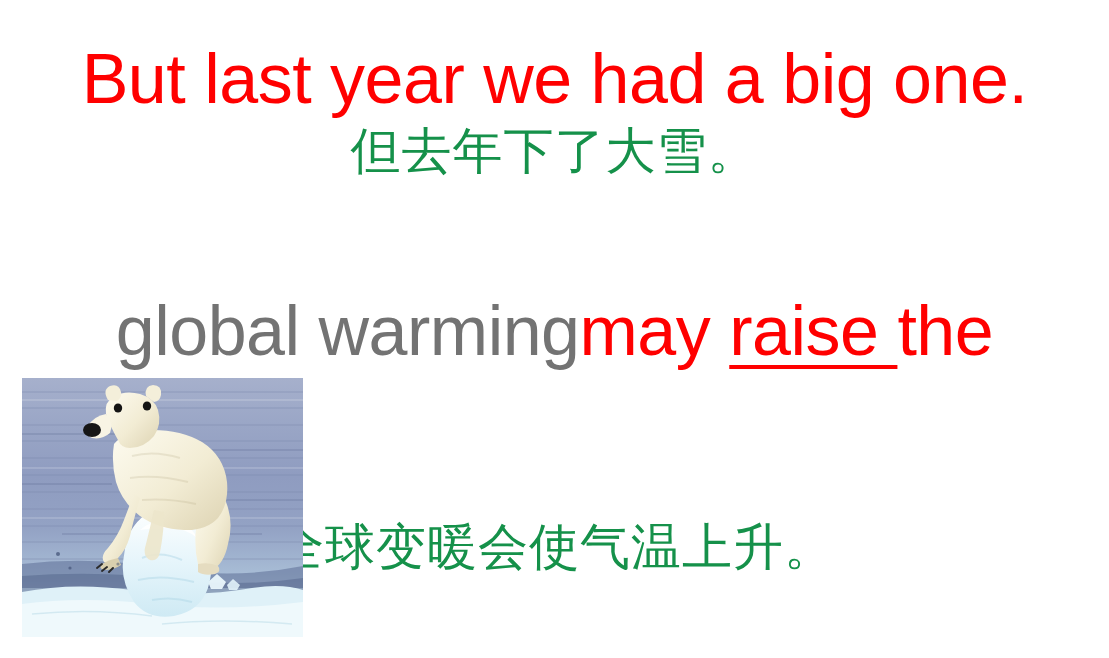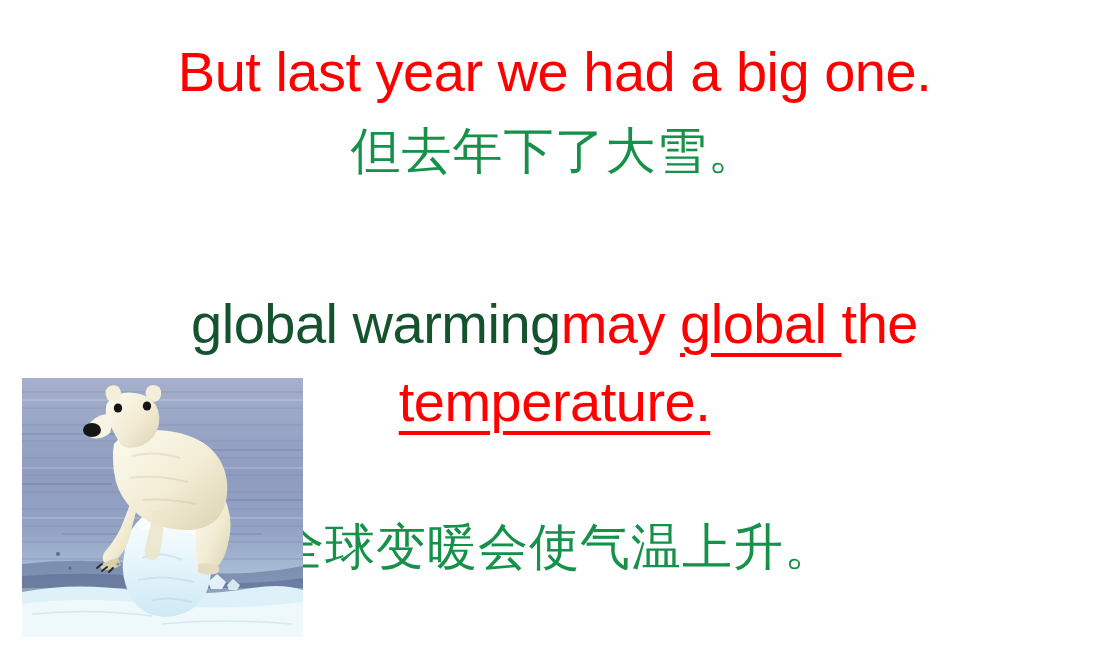--- a/index.html
+++ b/index.html
@@ -26,32 +26,32 @@
     position: absolute;
     left: 0;
     width: 1109px;
     text-align: center;
     white-space: nowrap;
     line-height: 1.0;
   }
   .en {
     font-family: "Liberation Sans", sans-serif;
     font-weight: 400;
-    font-size: 56px;
+    font-size: 70px;
     letter-spacing: -0.5px;
   }
   .cn {
     font-family: "DejaVu Sans", sans-serif;
     font-weight: 400;
     font-size: 50px;
     letter-spacing: 1px;
   }
   .red   { color: #FF0000; }
   .green { color: #15914A; }
-  .blue  { color: #14532d; }
+  .blue  { color: #737373; }
   .ul {
     text-decoration: underline;
     text-decoration-thickness: 4px;
     text-underline-offset: 10px;
   }
 
   
   #line-en-1 { top: 44px;  }
   #line-cn-1 { top: 126px; }
   #line-en-2 { top: 208px; }
@@ -76,26 +76,23 @@
 <body>
 
 <div id="slide">
 
   <div class="line en red" id="line-en-1">But last year we had a big one.</div>
 
   <div class="line cn green" id="line-cn-1">但去年下了大雪。</div>
 
 
   <div class="line en" id="line-en-3">
-    <span class="blue">global warming</span><span class="red">may </span><span class="red ul">global </span><span class="red">the</span>
+    <span class="blue">global warming</span><span class="red">may </span><span class="red ul">raise </span><span class="red">the</span>
   </div>
 
-  <div class="line en" id="line-en-4">
-    <span class="red ul">temperature.</span>
-  </div>
 
 
   <div class="line cn green" id="line-cn-3">全球变暖会使气温上升。</div>
 
   <div id="bear-photo">
     <svg viewBox="0 0 281 259" preserveAspectRatio="none">
       <defs>
         <linearGradient id="sea" x1="0" y1="0" x2="0" y2="1">
           <stop offset="0" stop-color="#a6b0cc"></stop>
           <stop offset="0.18" stop-color="#9aa6c6"></stop>

